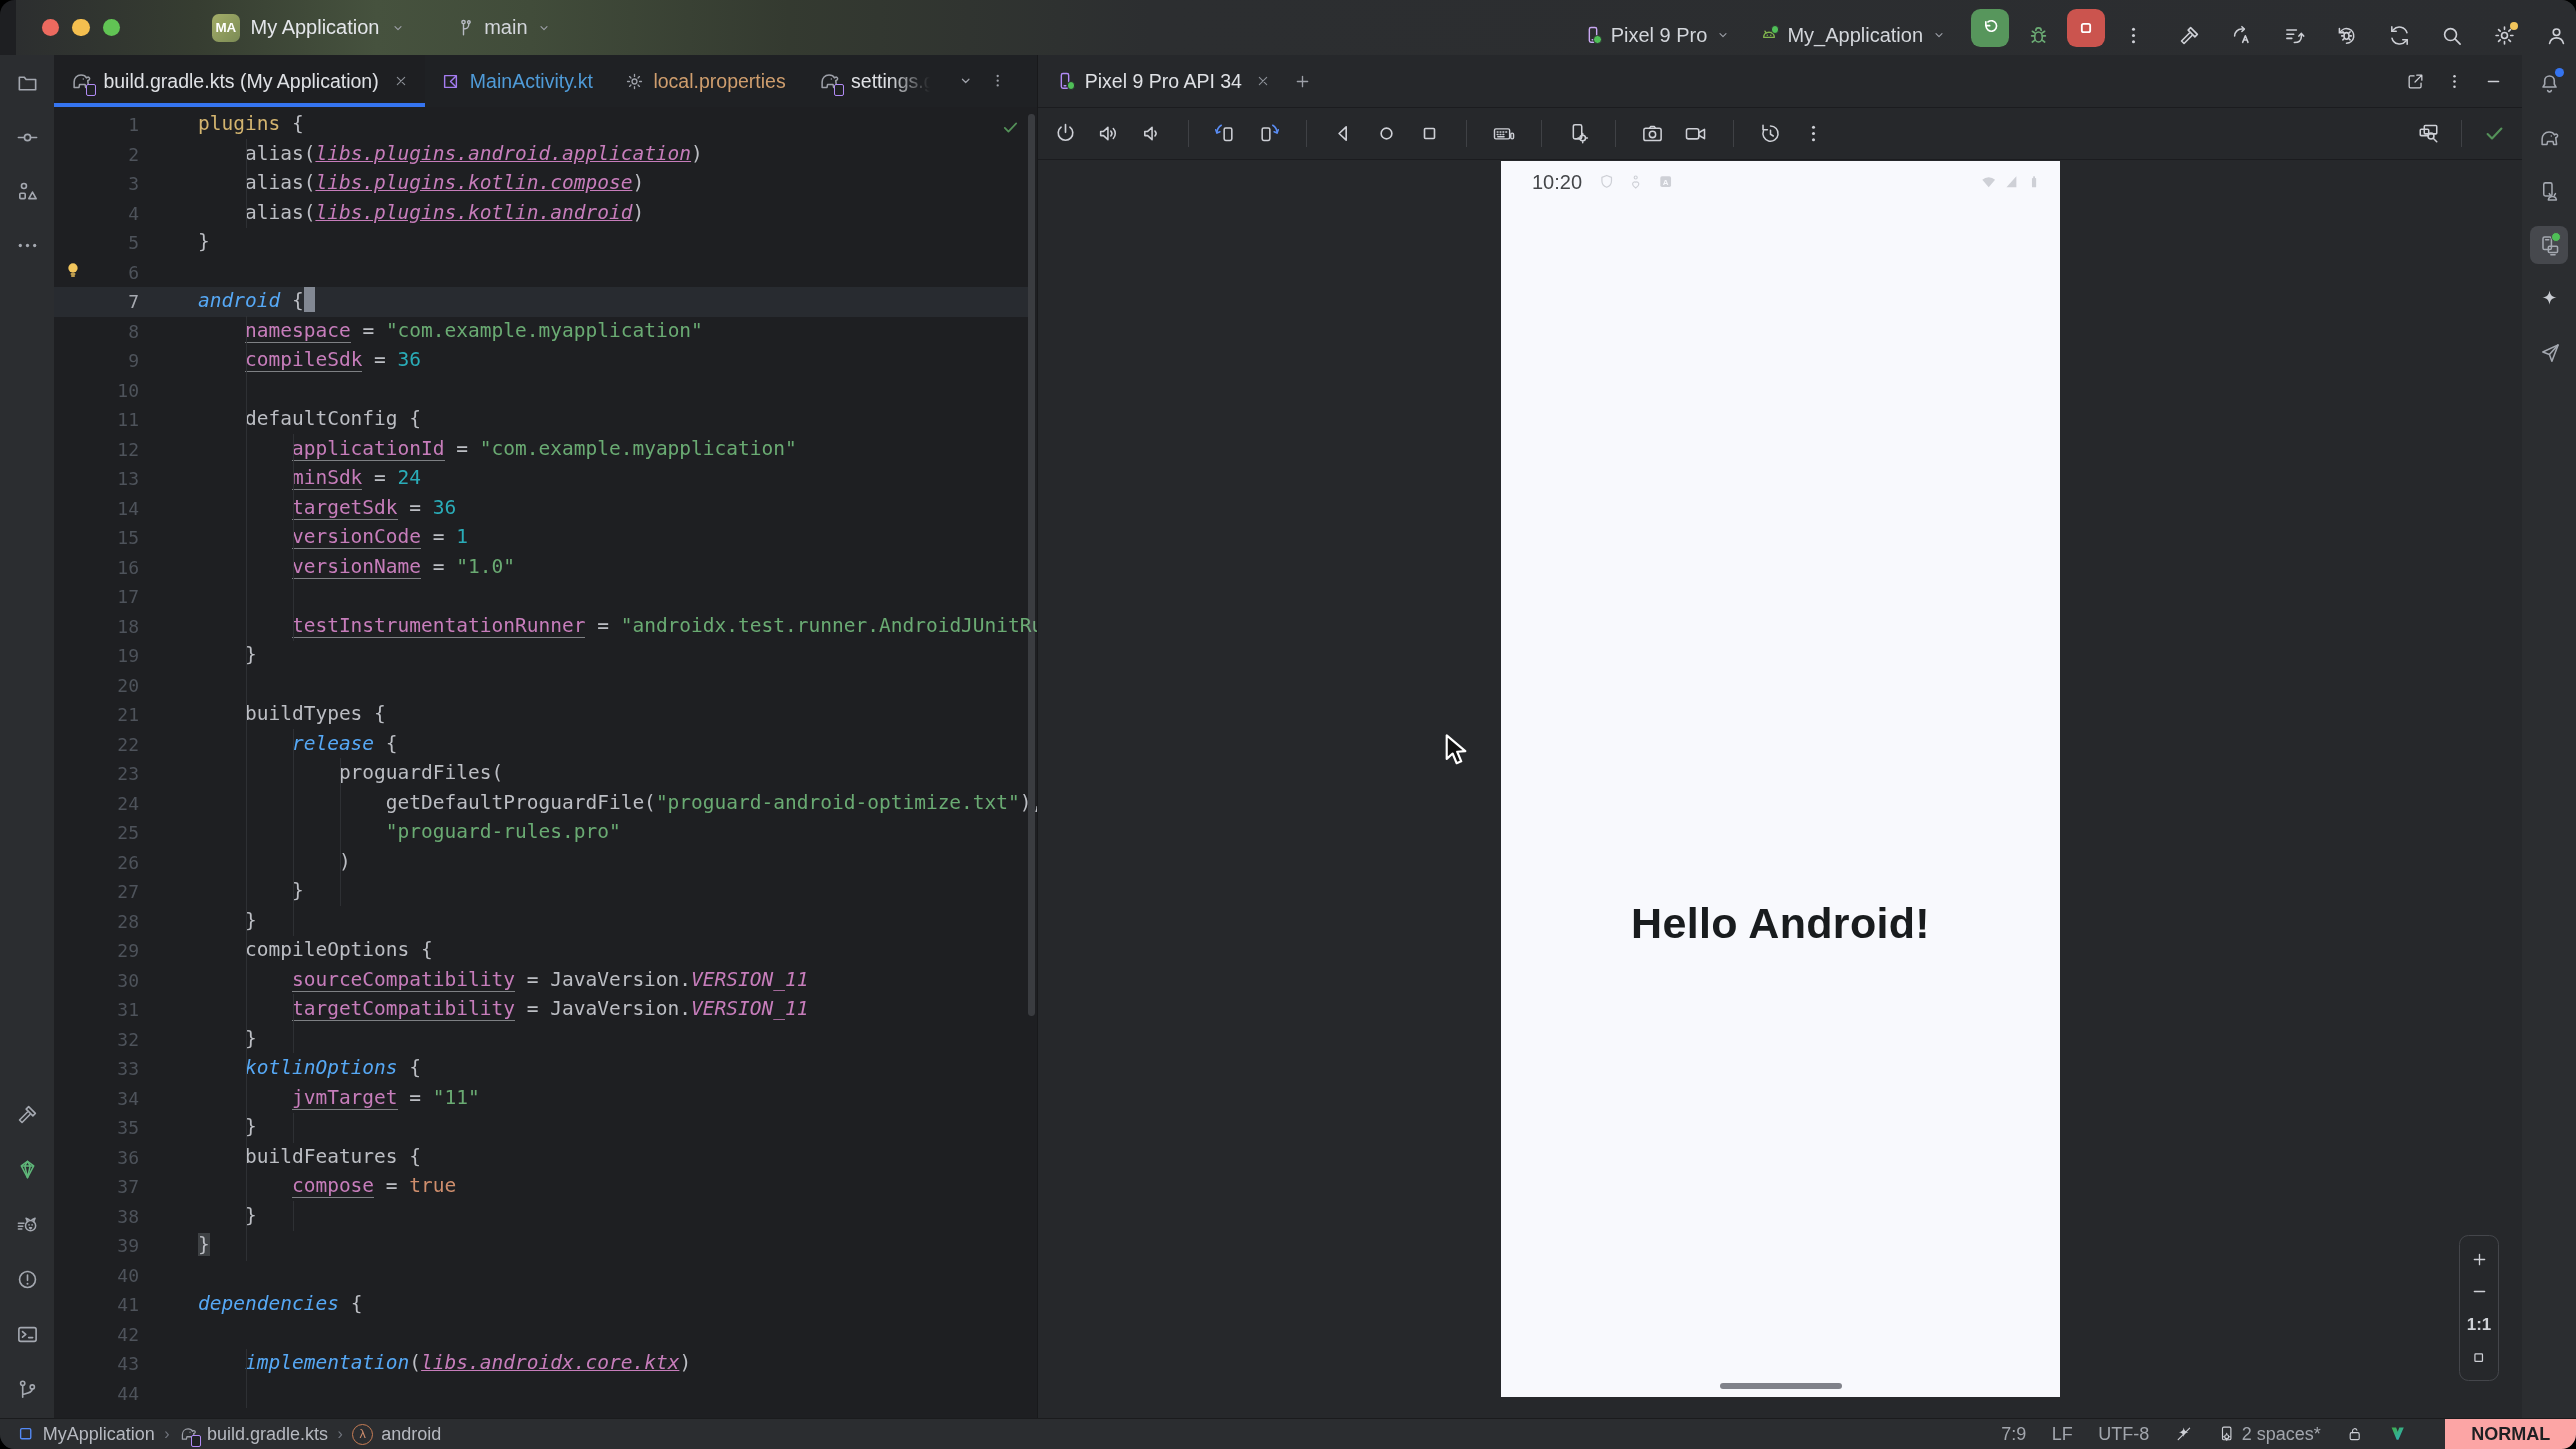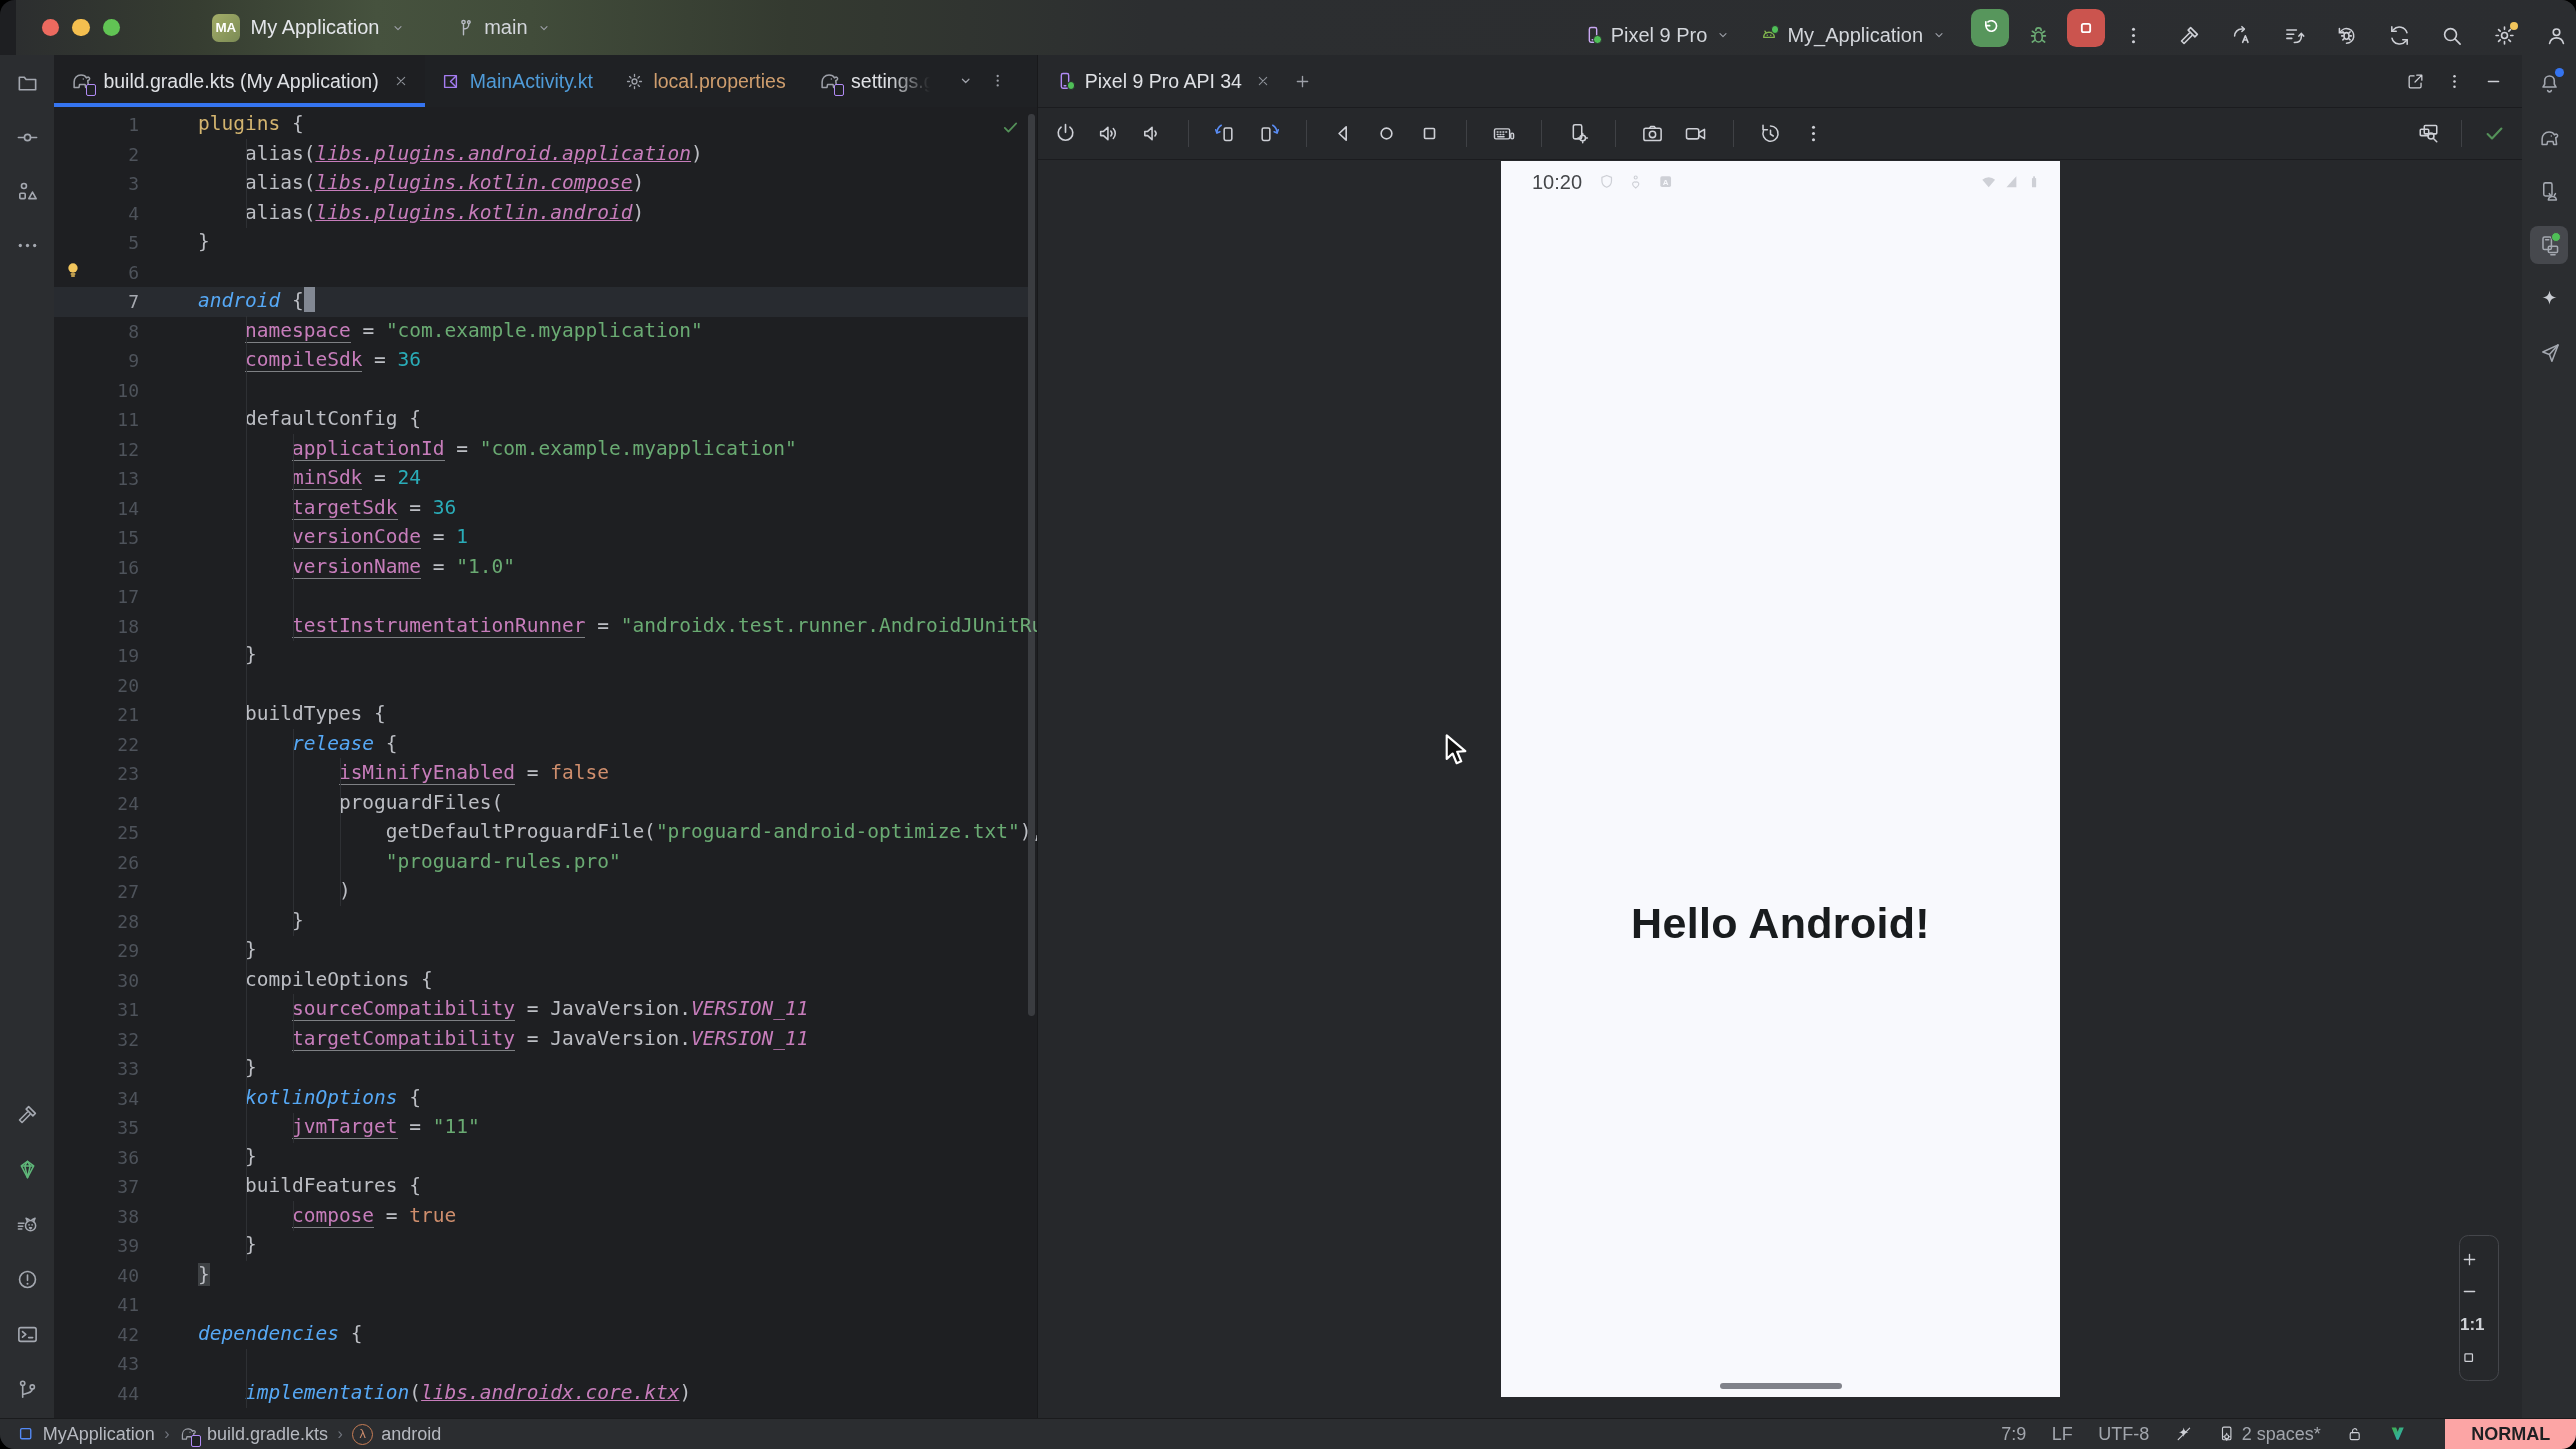--- a/index.html
+++ b/index.html
@@ -76,21 +76,21 @@
   .vsep{width:0.7px;height:27px;background:#3f4145;margin:0 5.4px;flex:none;}
   #rp-toolright{margin-left:auto;display:flex;align-items:center;gap:16px;}
   #device-area{position:relative;flex:1;}
   #dscreen{position:absolute;left:463px;top:1.3px;width:559px;height:1236px;background:#f8f9fd;color:#1b1c1f;}
   #dstatus{display:flex;align-items:center;padding:9.4px 17.4px 0 31px;gap:12px;color:#5f6368;}
   #dtime{font-size:20px;color:#45474a;margin-right:4px;}
   #dstat-right{margin-left:auto;display:flex;align-items:center;gap:5.4px;}
   #hello{position:absolute;left:0;right:0;top:738px;text-align:center;font-size:43px;font-weight:700;color:#191c1e;letter-spacing:0.3px;}
   #navhandle{position:absolute;left:50%;bottom:8px;transform:translateX(-50%);width:122px;height:6.7px;border-radius:3.4px;background:#80828a;}
   #zoomctl{position:absolute;right:23px;bottom:38px;width:38px;height:144px;border:1.3px solid #44464b;border-radius:9.4px;
-    display:flex;flex-direction:column;align-items:flex-start;justify-content:space-evenly;color:#a7aab1;}
+    display:flex;flex-direction:column;align-items:center;justify-content:space-evenly;color:#a7aab1;}
   #zoom-ratio{font-size:17px;color:#cfd2d7;font-weight:700;}
   
   #statusbar{position:absolute;left:0;right:0;bottom:0;height:30px;background:#2b2d30;border-top:0.7px solid var(--brd);
     display:flex;align-items:center;font-size:18px;color:#b6b9c0;padding-left:17.4px;}
   .crumb-sep{color:#70747c;margin:0 9.4px;font-size:16px;}
   #sb-right{margin-left:auto;display:flex;align-items:center;gap:25.5px;color:#a2a6ad;}
   #mode-badge{height:30px;min-width:101px;background:#fca5a5;color:#1e2023;font-weight:700;display:flex;align-items:center;justify-content:center;margin-left:13.4px;padding:0 14.8px;}
   #lambda{width:19px;height:19px;border:1.3px solid #c77d55;border-radius:50%;color:#cf8e6d;font-size:12.7px;display:flex;align-items:center;justify-content:center;}
   #cursor{position:absolute;left:1444px;top:734px;z-index:50;}
 </style>
@@ -800,21 +800,20 @@
         <div class="cline"><span class="tk-p">        </span><span class="tk-prop">minSdk</span><span class="tk-p"> = </span><span class="tk-num">24</span></div>
         <div class="cline"><span class="tk-p">        </span><span class="tk-prop">targetSdk</span><span class="tk-p"> = </span><span class="tk-num">36</span></div>
         <div class="cline"><span class="tk-p">        </span><span class="tk-prop">versionCode</span><span class="tk-p"> = </span><span class="tk-num">1</span></div>
         <div class="cline"><span class="tk-p">        </span><span class="tk-prop">versionName</span><span class="tk-p"> = </span><span class="tk-str">"1.0"</span></div>
         <div class="cline"></div>
         <div class="cline"><span class="tk-p">        </span><span class="tk-prop">testInstrumentationRunner</span><span class="tk-p"> = </span><span class="tk-str">"androidx.test.runner.AndroidJUnitRunner"</span></div>
         <div class="cline"><span class="tk-p">    }</span></div>
         <div class="cline"></div>
         <div class="cline"><span class="tk-p">    buildTypes {</span></div>
         <div class="cline"><span class="tk-p">        </span><span class="tk-blu">release</span><span class="tk-p"> {</span></div>
-        <div class="cline"><span class="tk-p">            </span><span class="tk-prop">isMinifyEnabled</span><span class="tk-p"> = </span><span class="tk-kw">false</span></div>
         <div class="cline"><span class="tk-p">            proguardFiles(</span></div>
         <div class="cline"><span class="tk-p">                getDefaultProguardFile(</span><span class="tk-str">"proguard-android-optimize.txt"</span><span class="tk-p">),</span></div>
         <div class="cline"><span class="tk-p">                </span><span class="tk-str">"proguard-rules.pro"</span></div>
         <div class="cline"><span class="tk-p">            )</span></div>
         <div class="cline"><span class="tk-p">        }</span></div>
         <div class="cline"><span class="tk-p">    }</span></div>
         <div class="cline"><span class="tk-p">    compileOptions {</span></div>
         <div class="cline"><span class="tk-p">        </span><span class="tk-prop">sourceCompatibility</span><span class="tk-p"> = JavaVersion.</span><span class="tk-enum">VERSION_11</span></div>
         <div class="cline"><span class="tk-p">        </span><span class="tk-prop">targetCompatibility</span><span class="tk-p"> = JavaVersion.</span><span class="tk-enum">VERSION_11</span></div>
         <div class="cline"><span class="tk-p">    }</span></div>

